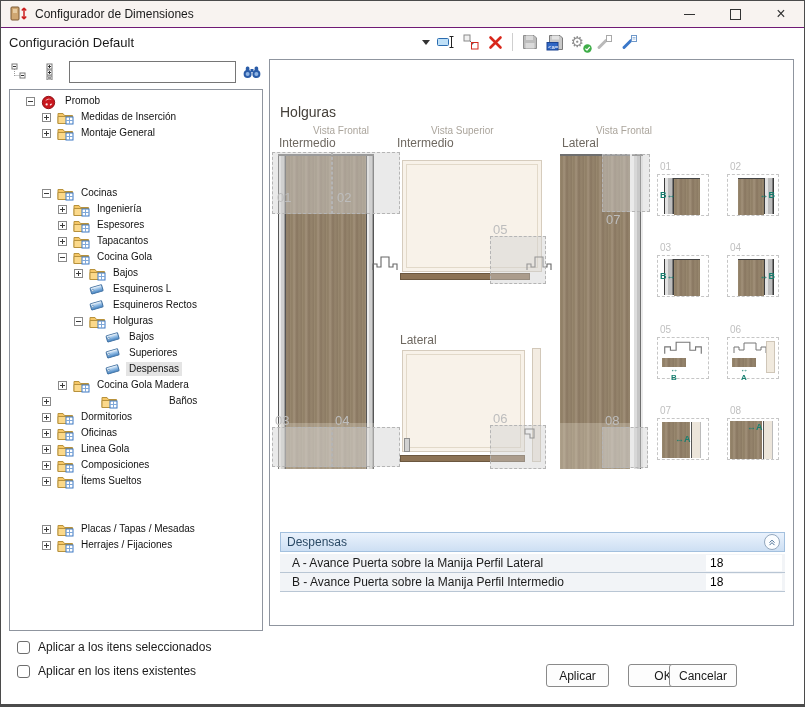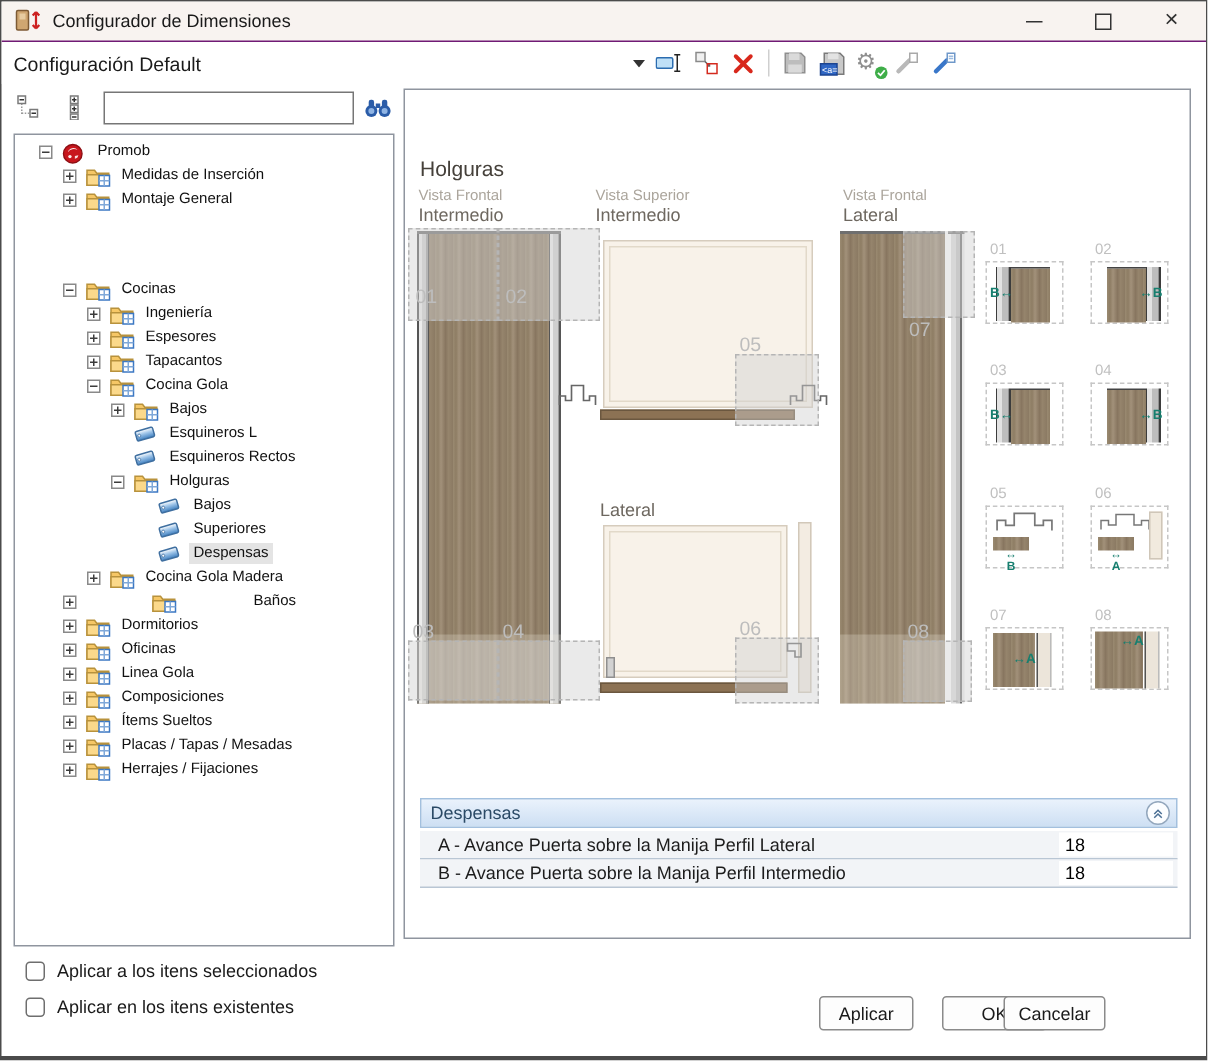--- a/index.html
+++ b/index.html
@@ -42,21 +42,21 @@
   .expspace{width:15px;flex:none;}
   .ticon{width:17px;height:13px;margin-right:4px;flex:none;position:relative;}
   .ticon svg{position:absolute;left:0;top:0;}
   .tlabel{padding:0 3px;line-height:14px;}
   .trow.sel .tlabel{background:#e4e4e4;}
   
   .right-panel{position:absolute;left:268px;top:58px;width:525px;height:567px;box-sizing:border-box;
                border:1px solid #8f959f;background:#fff;}
   .holguras-title{position:absolute;left:10px;top:44px;font-size:14px;color:#45403a;}
   .viewlabel{position:absolute;line-height:13px;}
-  .vl-gray{font-size:10px;color:#aba59c;}
+  .vl-gray{font-size:10px;color:#aba59c;margin-left:34px;}
   .vl-name{font-size:12px;color:#6e6860;}
   .vl-1{left:9px;top:64px;}  .vl-2{left:127px;top:64px;}
   .vl-3{left:130px;top:274px;} .vl-4{left:292px;top:64px;}
   .wood{background:repeating-linear-gradient(90deg,#9a8a71 0px,#8e7d64 2px,#a2917a 4px,#887660 7px,#95846c 9px,#8b7a63 12px);}
   .door1{position:absolute;left:8px;top:94px;width:96px;height:313px;border-top:2px solid #6f6f6f;}
   .dframe{position:absolute;top:0;width:8px;height:100%;
           background:linear-gradient(90deg,#555 0 1px,#ececec 1px 3px,#cfcfcf 3px 6px,#9e9e9e 6px 7px,#555 7px 8px);}
   .dframe.l{left:0;} .dframe.r{right:0;}
   .lightband{position:absolute;left:0;right:0;bottom:0;height:46px;background:rgba(244,238,228,.25);}
   .door2{position:absolute;left:290px;top:94px;width:70px;height:313px;border-top:2px solid #6f6f6f;}
@@ -530,21 +530,21 @@
         <span class="ticon">
           <svg width="17" height="14" viewBox="0 0 17 14">
             <path d="M1 2.5 h5 l1.5 2 h8 v8 h-14.5 z" fill="#f6c766" stroke="#b8923c"></path>
             <path d="M1 5.5 h14.5 v7 H1 z" fill="#fbd98b" stroke="#b8923c"></path>
             <rect x="9" y="6" width="7" height="7" fill="#fff" stroke="#3c78c3"></rect>
             <path d="M9 9.5 h7 M12.5 6 v7" stroke="#7fa8d9"></path>
           </svg>
         </span>
         <span class="tlabel">Ítems Sueltos</span>
       </div>
-      <div class="trow" style="padding-left: 32px;">
+      <div class="trow" style="padding-left: 32px; margin-top: 32px;">
         <span class="exp plus"></span>
         <span class="ticon">
           <svg width="17" height="14" viewBox="0 0 17 14">
             <path d="M1 2.5 h5 l1.5 2 h8 v8 h-14.5 z" fill="#f6c766" stroke="#b8923c"></path>
             <path d="M1 5.5 h14.5 v7 H1 z" fill="#fbd98b" stroke="#b8923c"></path>
             <rect x="9" y="6" width="7" height="7" fill="#fff" stroke="#3c78c3"></rect>
             <path d="M9 9.5 h7 M12.5 6 v7" stroke="#7fa8d9"></path>
           </svg>
         </span>
         <span class="tlabel">Placas / Tapas / Mesadas</span>

